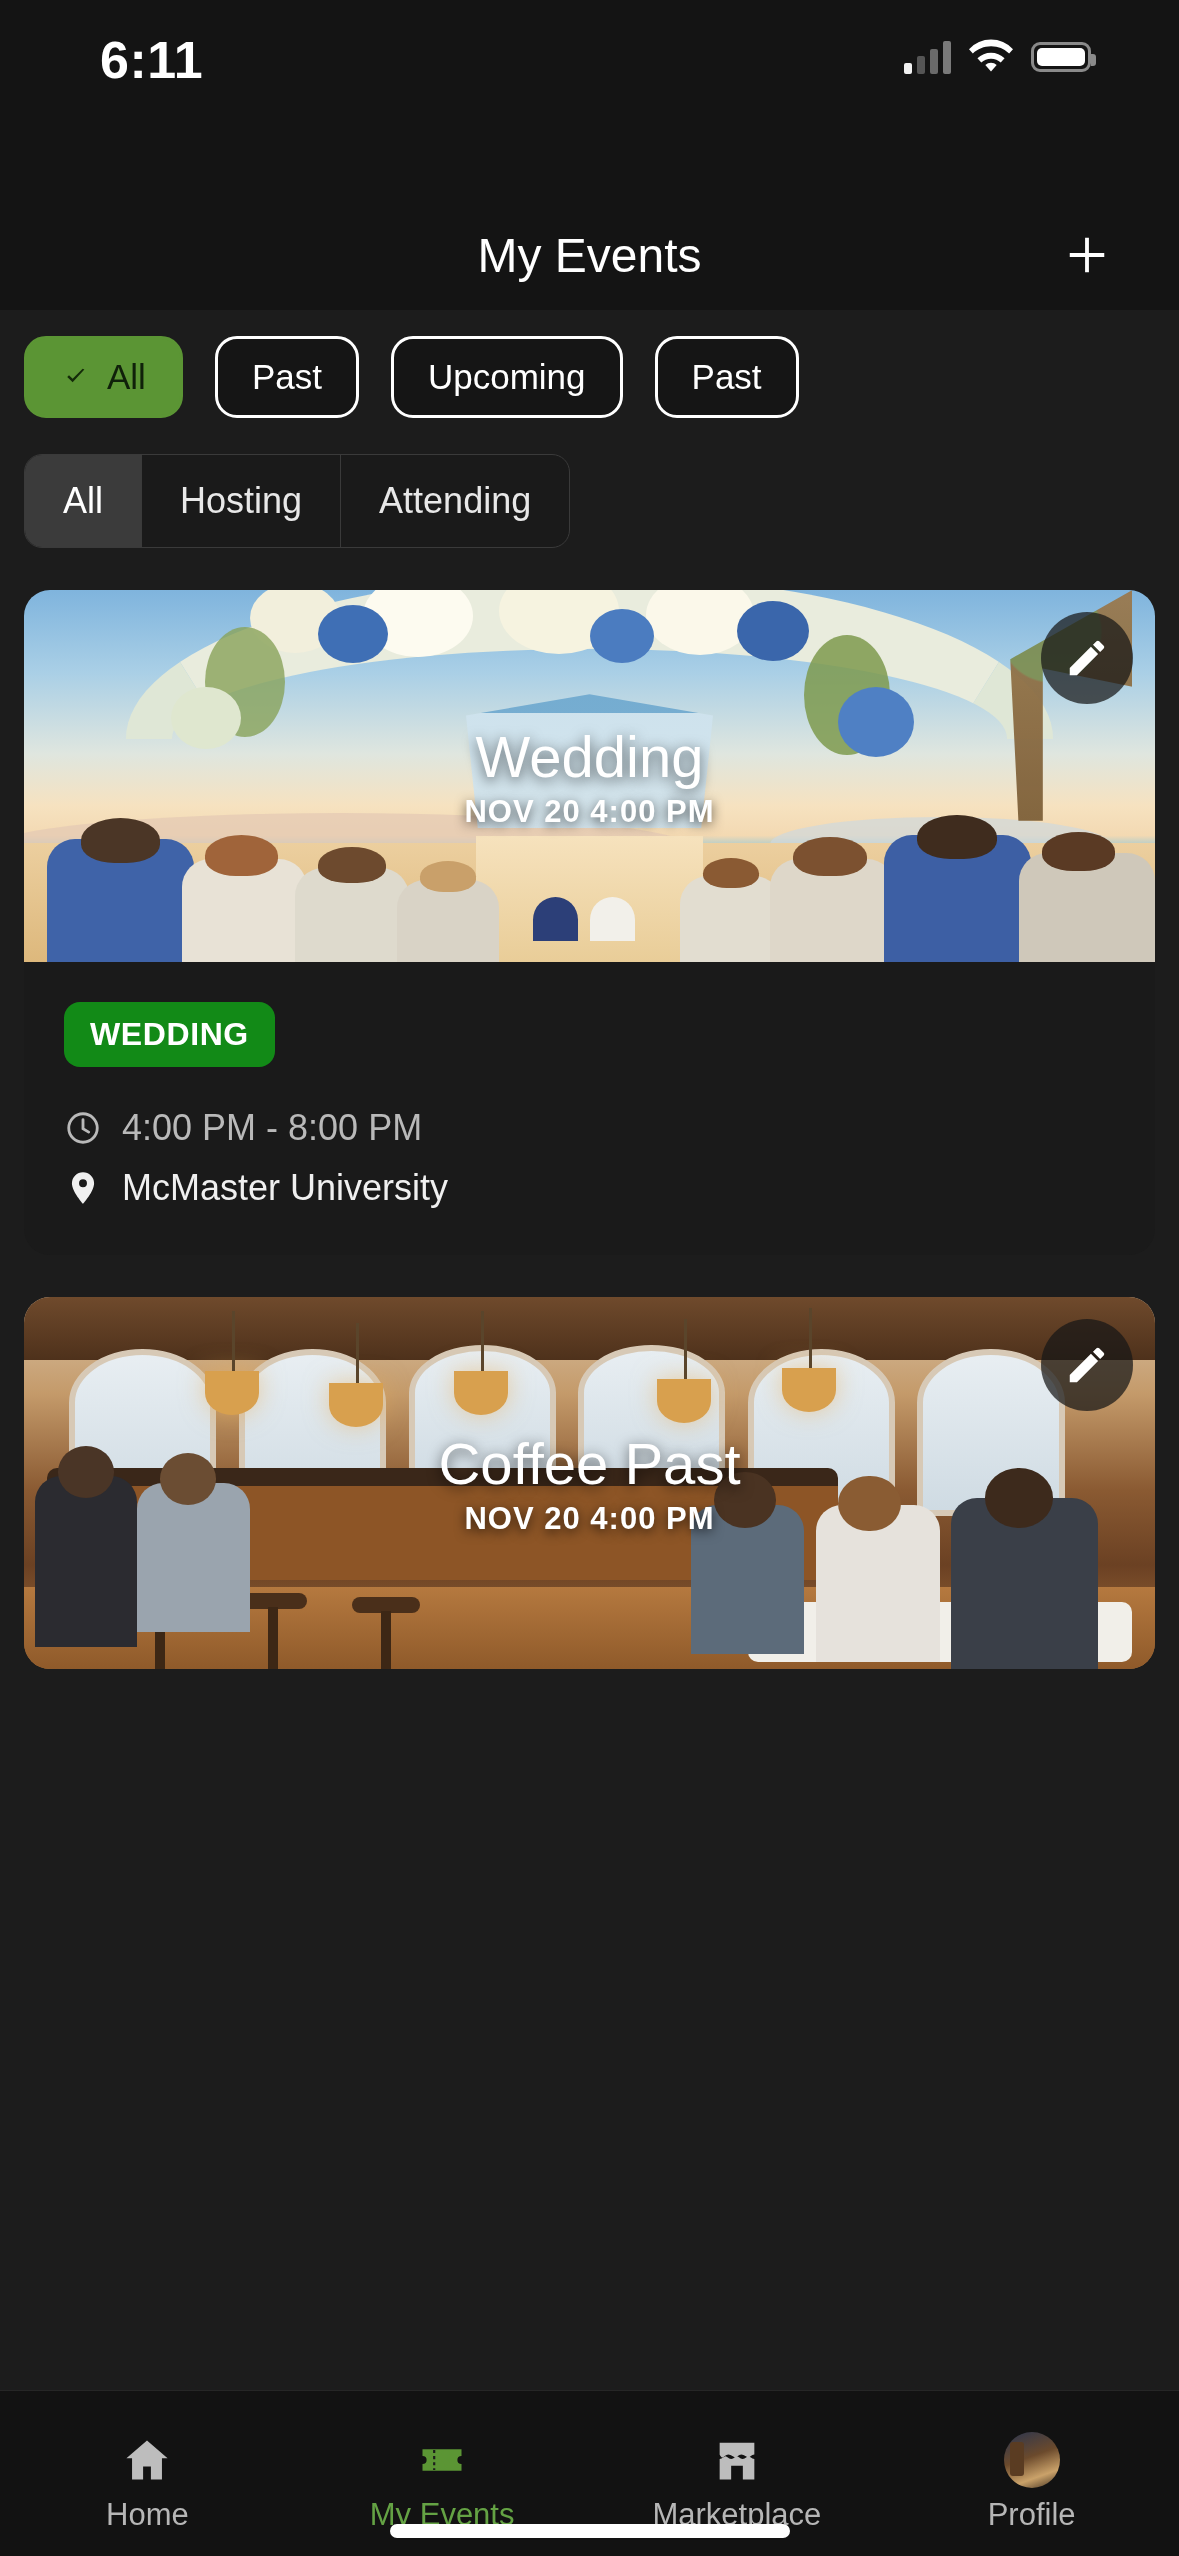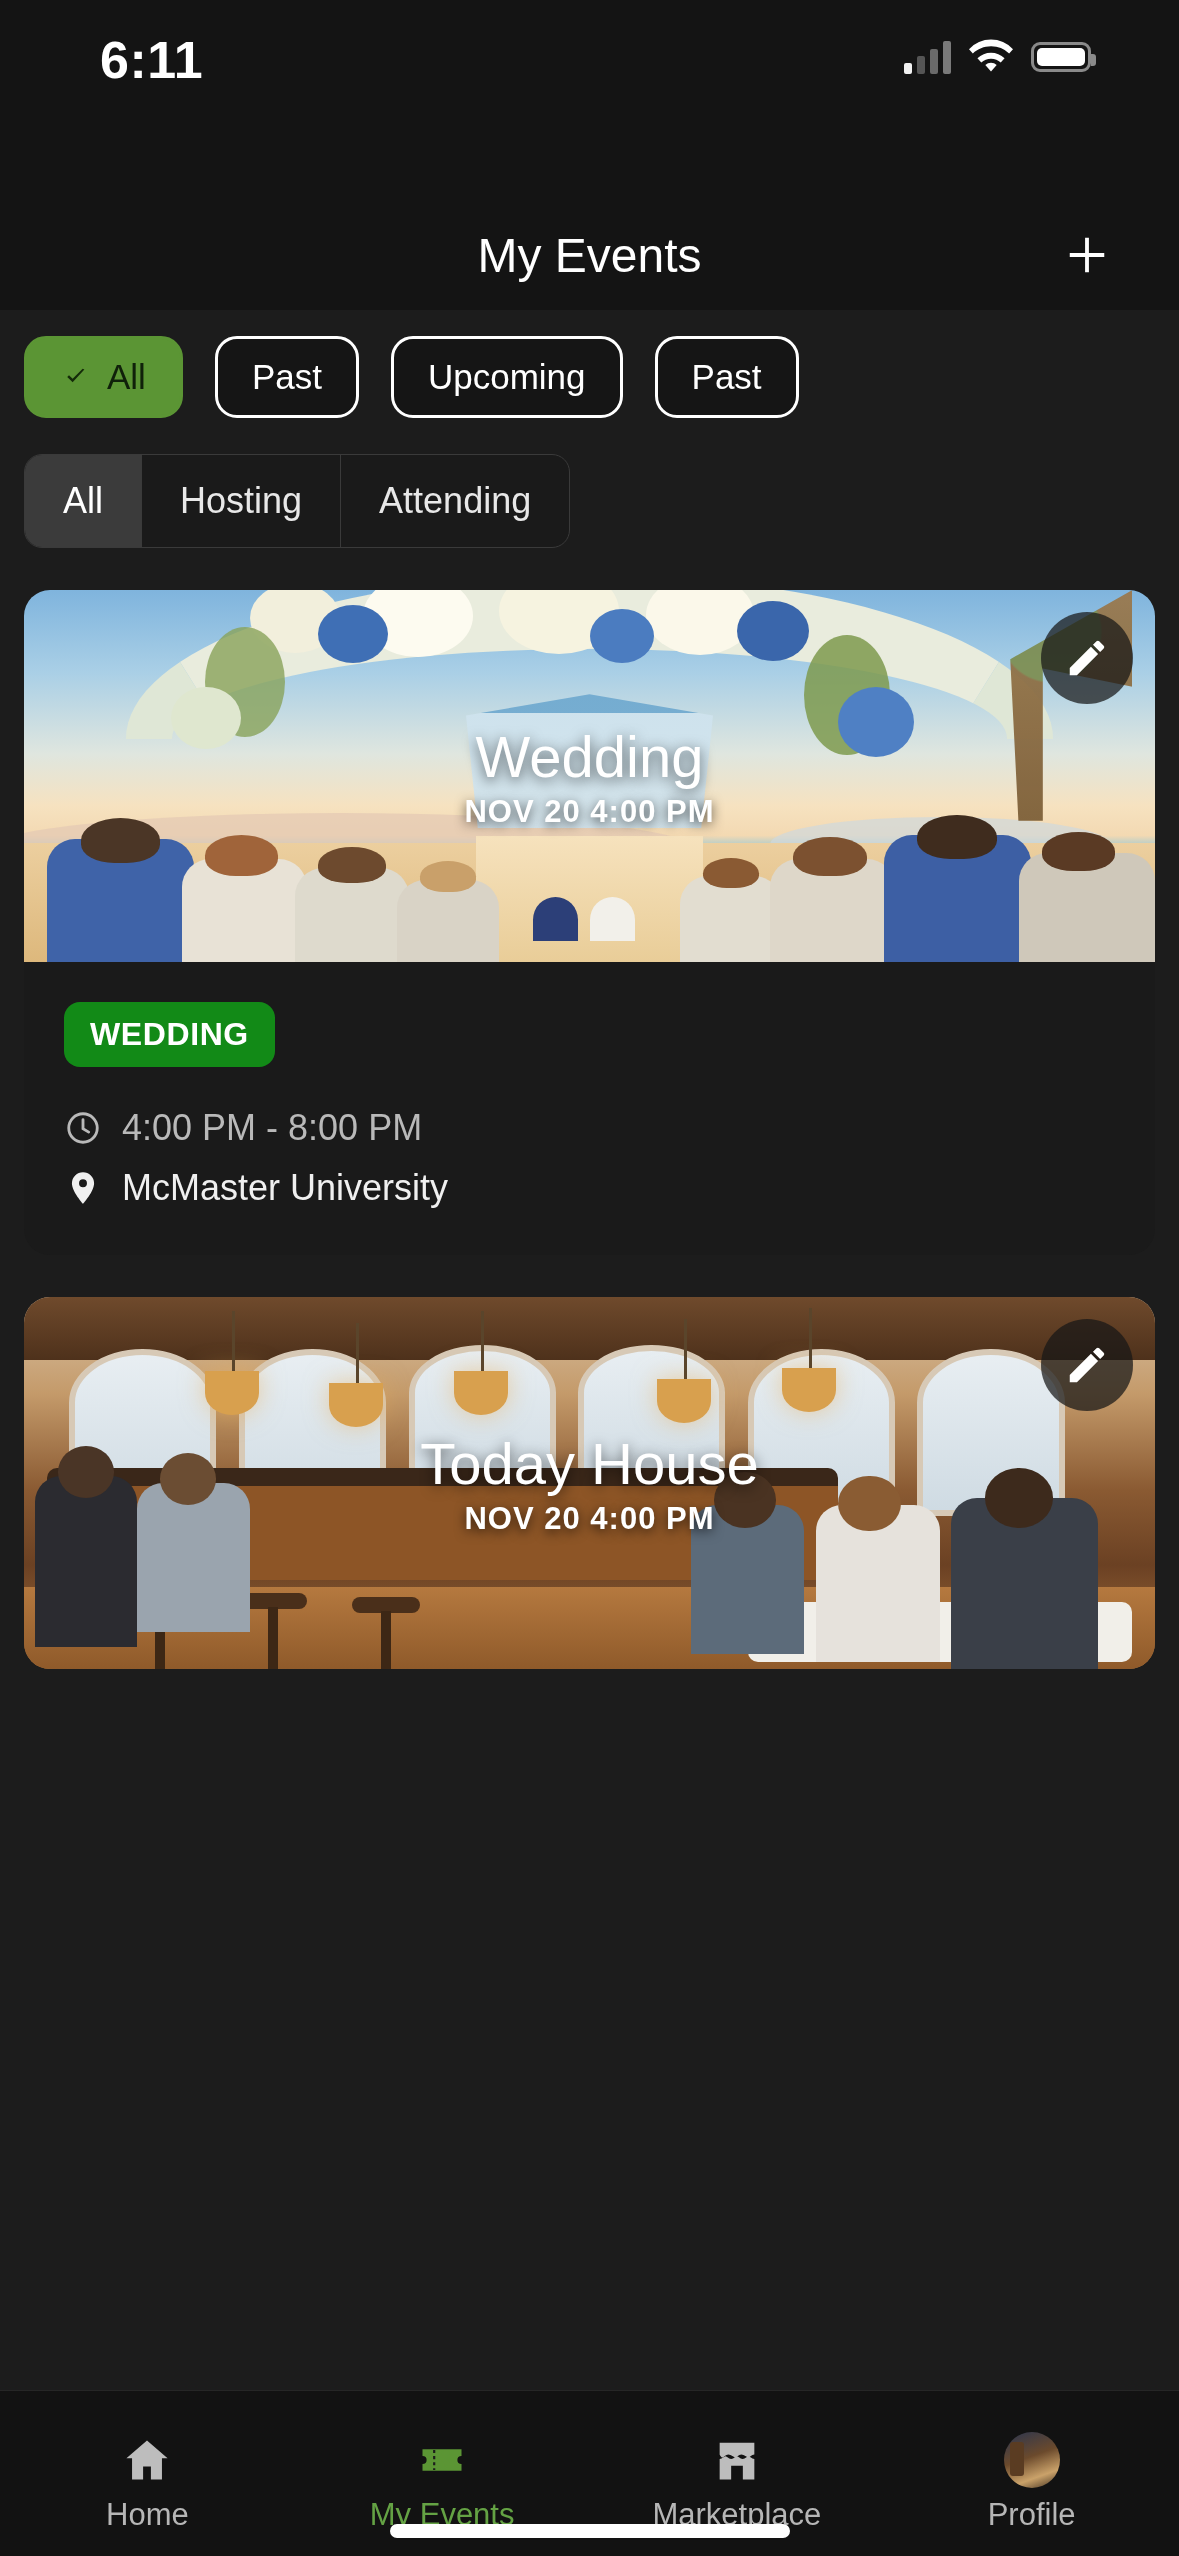--- a/index.html
+++ b/index.html
@@ -375,21 +375,21 @@
       <div class="head" style="position:absolute;left:3%;bottom:46%;width:5%;height:14%;background:#4a3526;border-radius:50%;"></div>
       <div class="body-sh" style="position:absolute;left:10%;bottom:10%;width:10%;height:40%;background:#9aa4ae;border-radius:26px 26px 0 0;"></div>
       <div class="head" style="position:absolute;left:12%;bottom:44%;width:5%;height:14%;background:#6b4d33;border-radius:50%;"></div>
       <div class="body-sh" style="position:absolute;left:59%;bottom:4%;width:10%;height:40%;background:#5c6b7a;border-radius:26px 26px 0 0;"></div>
       <div class="head" style="position:absolute;left:61%;bottom:38%;width:5.5%;height:15%;background:#4a3322;border-radius:50%;"></div>
       <div class="body-sh" style="position:absolute;left:70%;bottom:2%;width:11%;height:42%;background:#e6e2dc;border-radius:26px 26px 0 0;"></div>
       <div class="head" style="position:absolute;left:72%;bottom:37%;width:5.5%;height:15%;background:#8a5c33;border-radius:50%;"></div>
       <div class="body-sh" style="position:absolute;left:82%;bottom:0;width:13%;height:46%;background:#3a3f48;border-radius:26px 26px 0 0;"></div>
       <div class="head" style="position:absolute;left:85%;bottom:38%;width:6%;height:16%;background:#3d2a1c;border-radius:50%;"></div>
       <div class="card-overlay">
-        <div class="card-title">Today House</div>
+        <div class="card-title">Coffee Past</div>
         <div class="card-when">NOV 20 4:00 PM</div>
       </div>
       <button class="edit-fab">
         <svg viewBox="0 0 24 24">
           <path d="M3 17.25V21h3.75L17.8 9.94l-3.75-3.75zM20.7 7.04a1 1 0 0 0 0-1.41l-2.34-2.34a1 1 0 0 0-1.41 0l-1.83 1.83 3.75 3.75z" fill="#fff"></path>
         </svg>
       </button>
     </div>
   </div>
 

